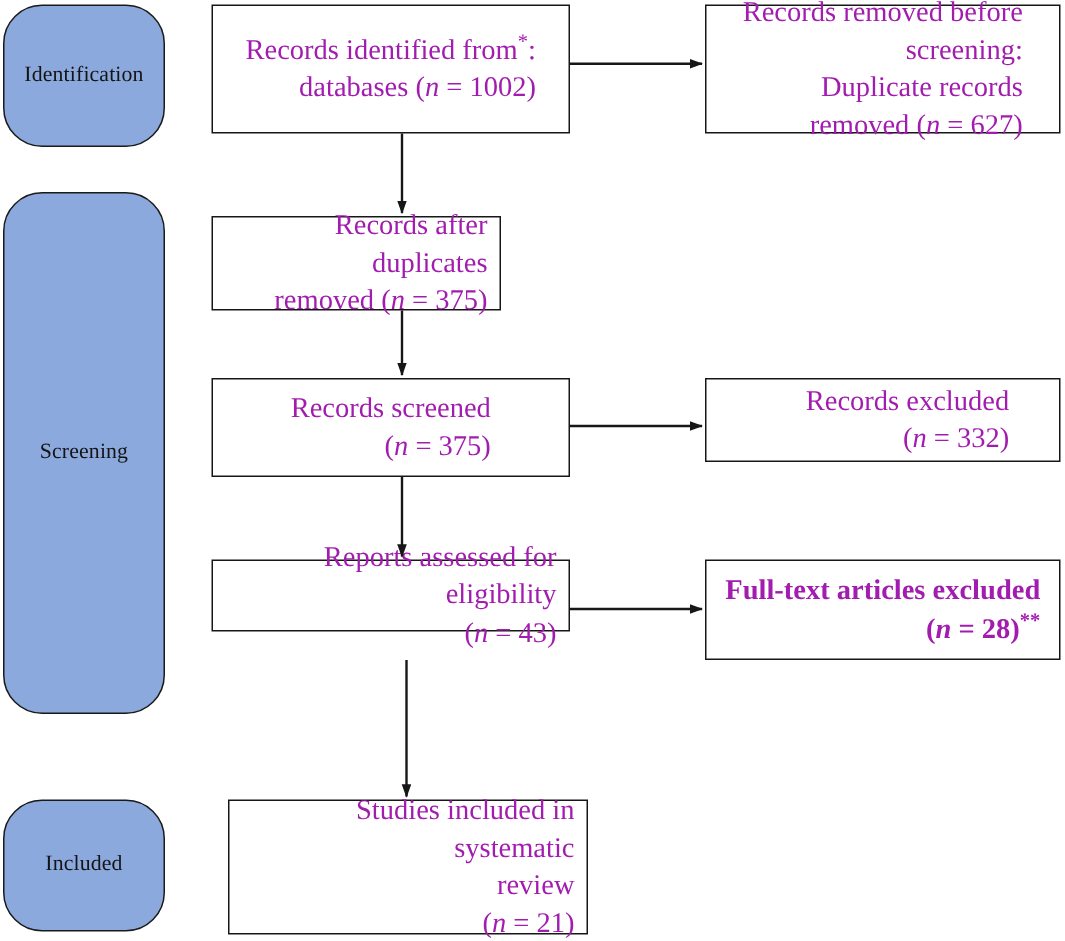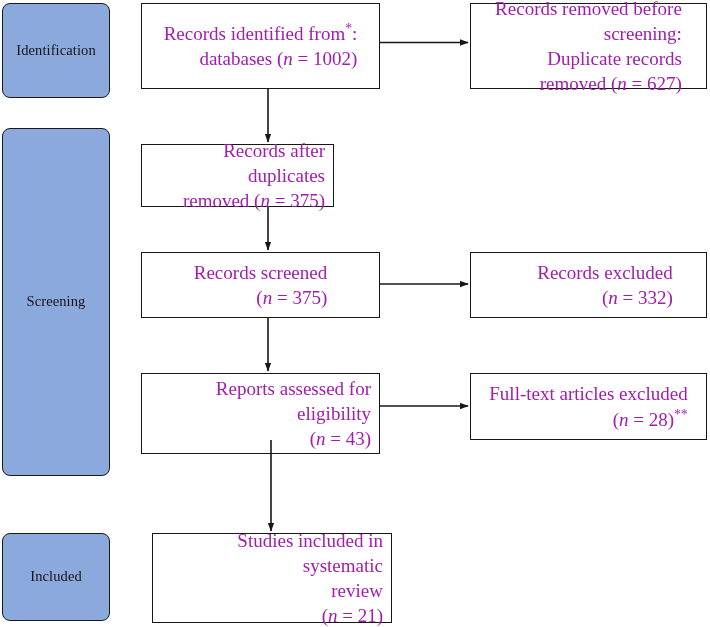--- a/index.html
+++ b/index.html
@@ -17,21 +17,21 @@
     height: 627px;
     background: #ffffff;
     overflow: hidden;
   }
   
   .phase {
     position: absolute;
     box-sizing: border-box;
     background: #8BA9DC;
     border: 1.4px solid #1a1a1a;
-    border-radius: 8px;
+    border-radius: 26px;
     display: flex;
     align-items: center;
     justify-content: center;
     text-align: center;
   }
   .phase .phase-label {
     font-size: 14.5px;
     line-height: 1.2;
     color: #141414;
     letter-spacing: 0.1px;
@@ -111,35 +111,35 @@
     </div>
   </div>
 
   <div class="node" style="left:141px; top:252px; width:239px; height:66px;">
     <div class="node-label">
       <span>Records screened</span><br>
       <span>(</span><i>n</i><span> = 375)</span>
     </div>
   </div>
 
-  <div class="node" style="left:470px; top:252px; width:237px; height:66px;padding-left:41px;">
+  <div class="node" style="left:470px; top:252px; width:237px; height:56px;padding-left:41px;">
     <div class="node-label">
       <span>Records excluded</span><br>
       <span>(</span><i>n</i><span> = 332)</span>
     </div>
   </div>
 
-  <div class="node" style="left:141px; top:373px; width:239px; height:81px;">
+  <div class="node" style="left:141px; top:373px; width:239px; height:48px;">
     <div class="node-label">
       <span>Reports assessed for eligibility</span><br>
       <span>(</span><i>n</i><span> = 43)</span>
     </div>
   </div>
 
-  <div class="node" style="left:470px; top:373px; width:237px; height:67px;">
+  <div class="node" style="left:470px; top:373px; width:237px; height:67px;font-weight:bold;">
     <div class="node-label">
       <span>Full-text articles excluded</span><br>
       <span>(</span><i>n</i><span> = 28)</span><sup>**</sup>
     </div>
   </div>
 
   <div class="node" style="left:152px; top:533px; width:240px; height:90px;">
     <div class="node-label">
       <span>Studies included in systematic</span><br>
       <span>review</span><br>

